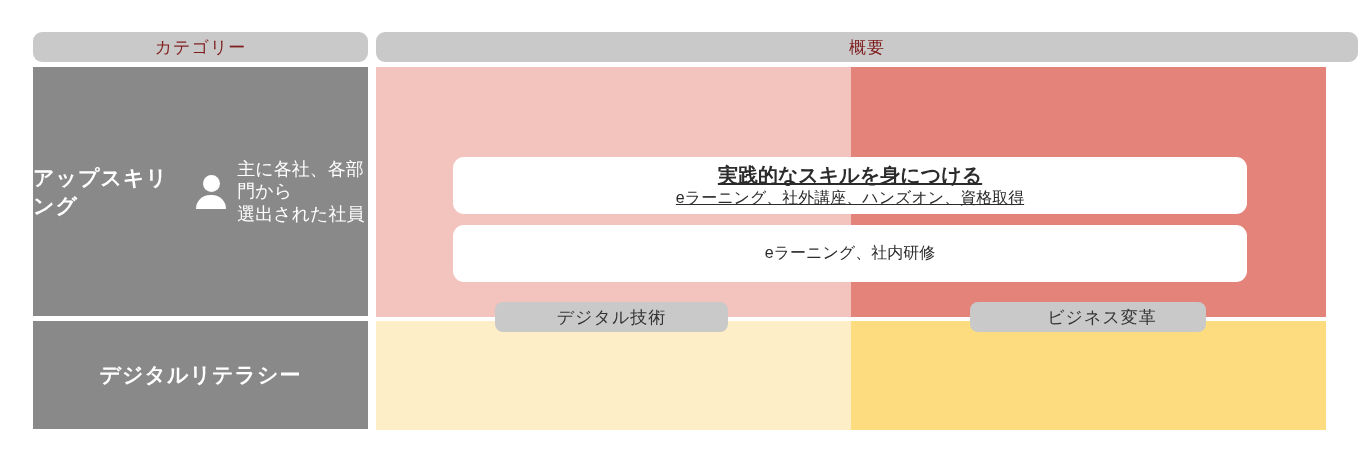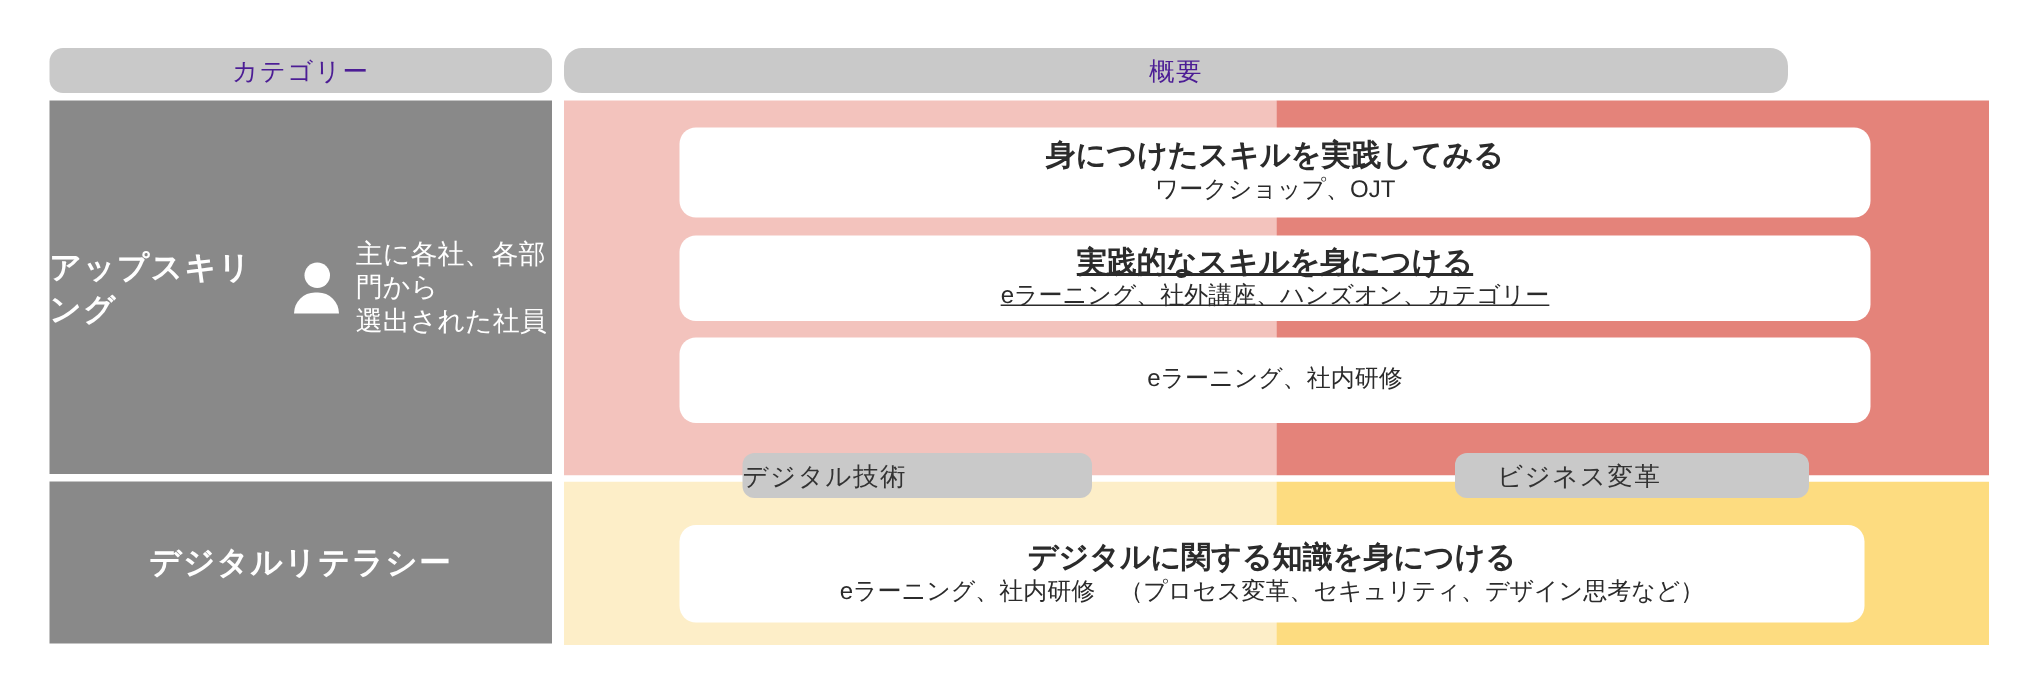--- a/index.html
+++ b/index.html
@@ -19,25 +19,25 @@
   .header-bar {
     position: absolute;
     top: 32px;
     height: 30px;
     background: #c9c9c9;
     border-radius: 9px;
     display: flex;
     align-items: center;
     justify-content: center;
     font-size: 17px;
-    color: #4c1d95;
+    color: #7f1d1d;
     letter-spacing: 1px;
   }
   .header-category { left: 33px;  width: 335px; }
-  .header-overview { left: 376px; width: 816px; border-radius: 12px; }
+  .header-overview { left: 376px; width: 982px; }
 
   
   .cat-box {
     position: absolute;
     left: 33px;
     width: 335px;
     background: #898989;
     color: #ffffff;
     display: flex;
     flex-direction: row;
@@ -105,21 +105,21 @@
 
   
   .track-label {
     position: absolute;
     top: 302px;
     height: 30px;
     background: #c9c9c9;
     border-radius: 8px;
     display: flex;
     align-items: center;
-    justify-content: flex-start;
+    justify-content: center;
     font-size: 17px;
     color: #333333;
     letter-spacing: 1px;
     z-index: 3;
   }
   .track-digital  { left: 495px; width: 233px; }
   .track-business { left: 970px; width: 236px; padding-left: 28px; }
   
   .region-separator {
     position: absolute;
@@ -154,41 +154,33 @@
   </div>
 
   <div class="cat-box cat-literacy">
     <div class="cat-title">デジタルリテラシー</div>
   </div>
 
   <div class="overview-region region-upskilling">
     <div class="region-half" style="background-color: rgb(243, 195, 189);"></div>
     <div class="region-half" style="background-color: rgb(228, 131, 122);"></div>
 
-    <div class="step-box step-1">
-      <div class="step-title">身につけたスキルを実践してみる</div>
-      <div class="step-methods">ワークショップ、OJT</div>
-    </div>
     <div class="step-box step-2">
       <div class="step-title">実践的なスキルを身につける</div>
-      <div class="step-methods">eラーニング、社外講座、ハンズオン、カテゴリー</div>
+      <div class="step-methods">eラーニング、社外講座、ハンズオン、資格取得</div>
     </div>
     <div class="step-box step-3">
       <div class="step-methods">eラーニング、社内研修</div>
     </div>
   </div>
 
   <div class="overview-region region-literacy">
     <div class="region-half" style="background-color: rgb(253, 238, 200);"></div>
     <div class="region-half" style="background-color: rgb(253, 220, 128);"></div>
 
-    <div class="step-box step-literacy">
-      <div class="step-title">デジタルに関する知識を身につける</div>
-      <div class="step-methods">eラーニング、社内研修　（プロセス変革、セキュリティ、デザイン思考など）</div>
-    </div>
   </div>
 
   <div class="region-separator"></div>
 
   <div class="track-label track-digital">
     <span>デジタル技術</span>
   </div>
   <div class="track-label track-business">
     <span>ビジネス変革</span>
   </div>

